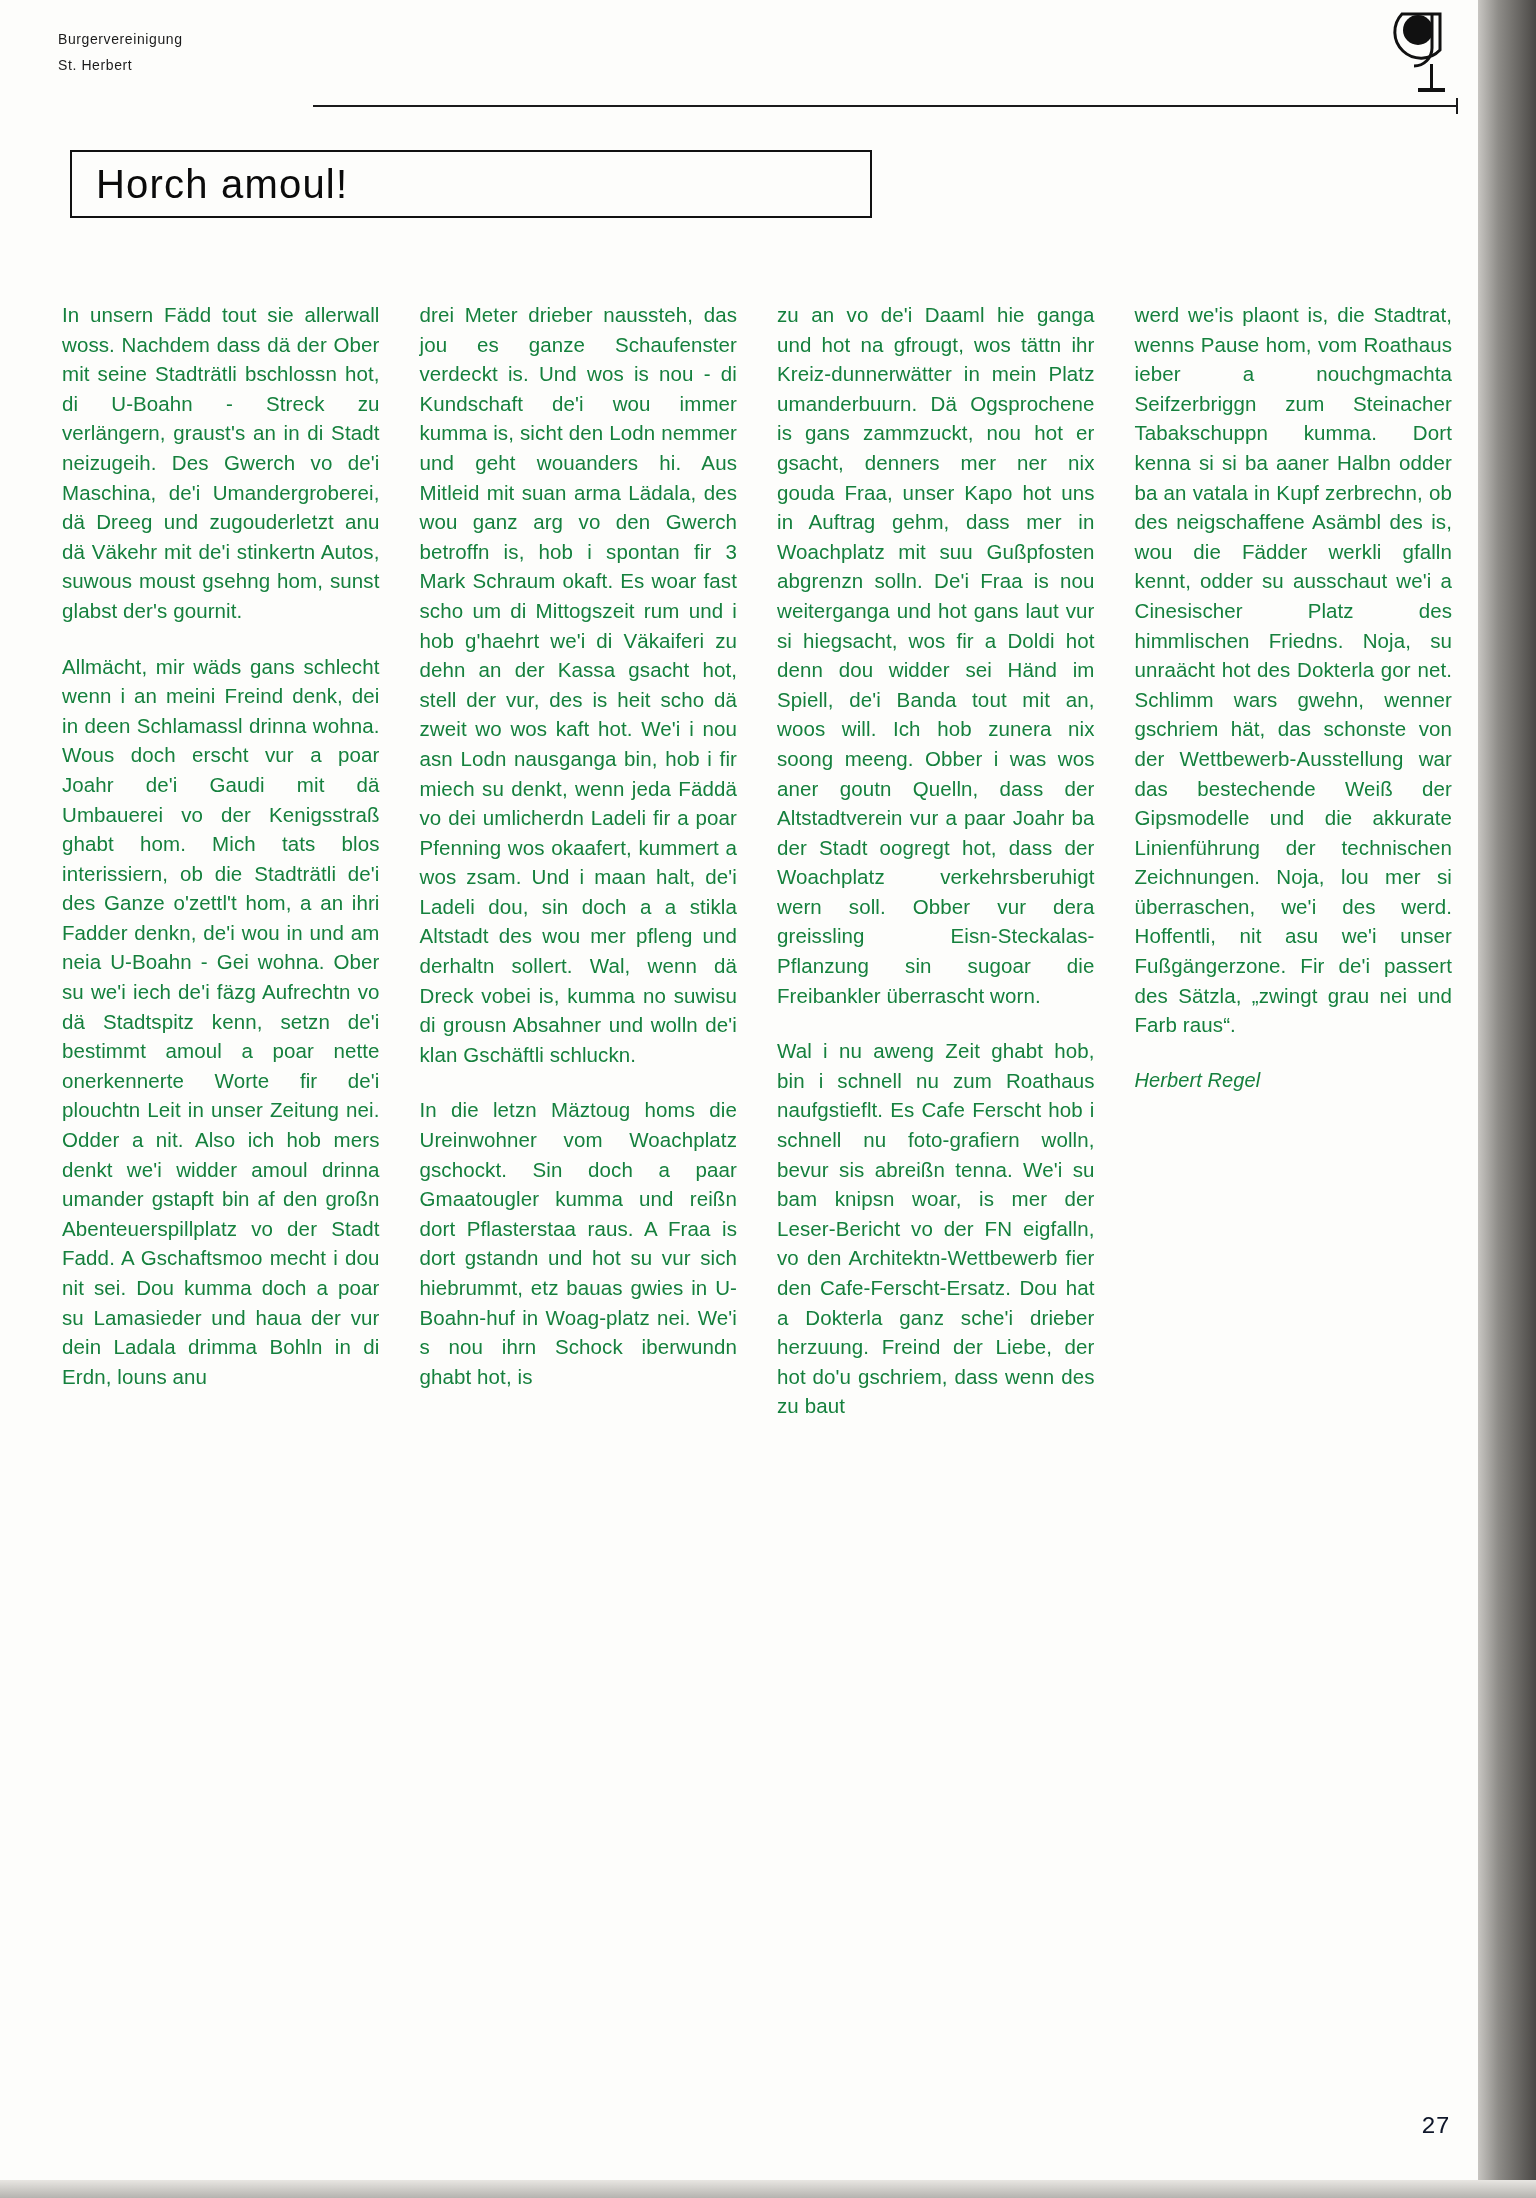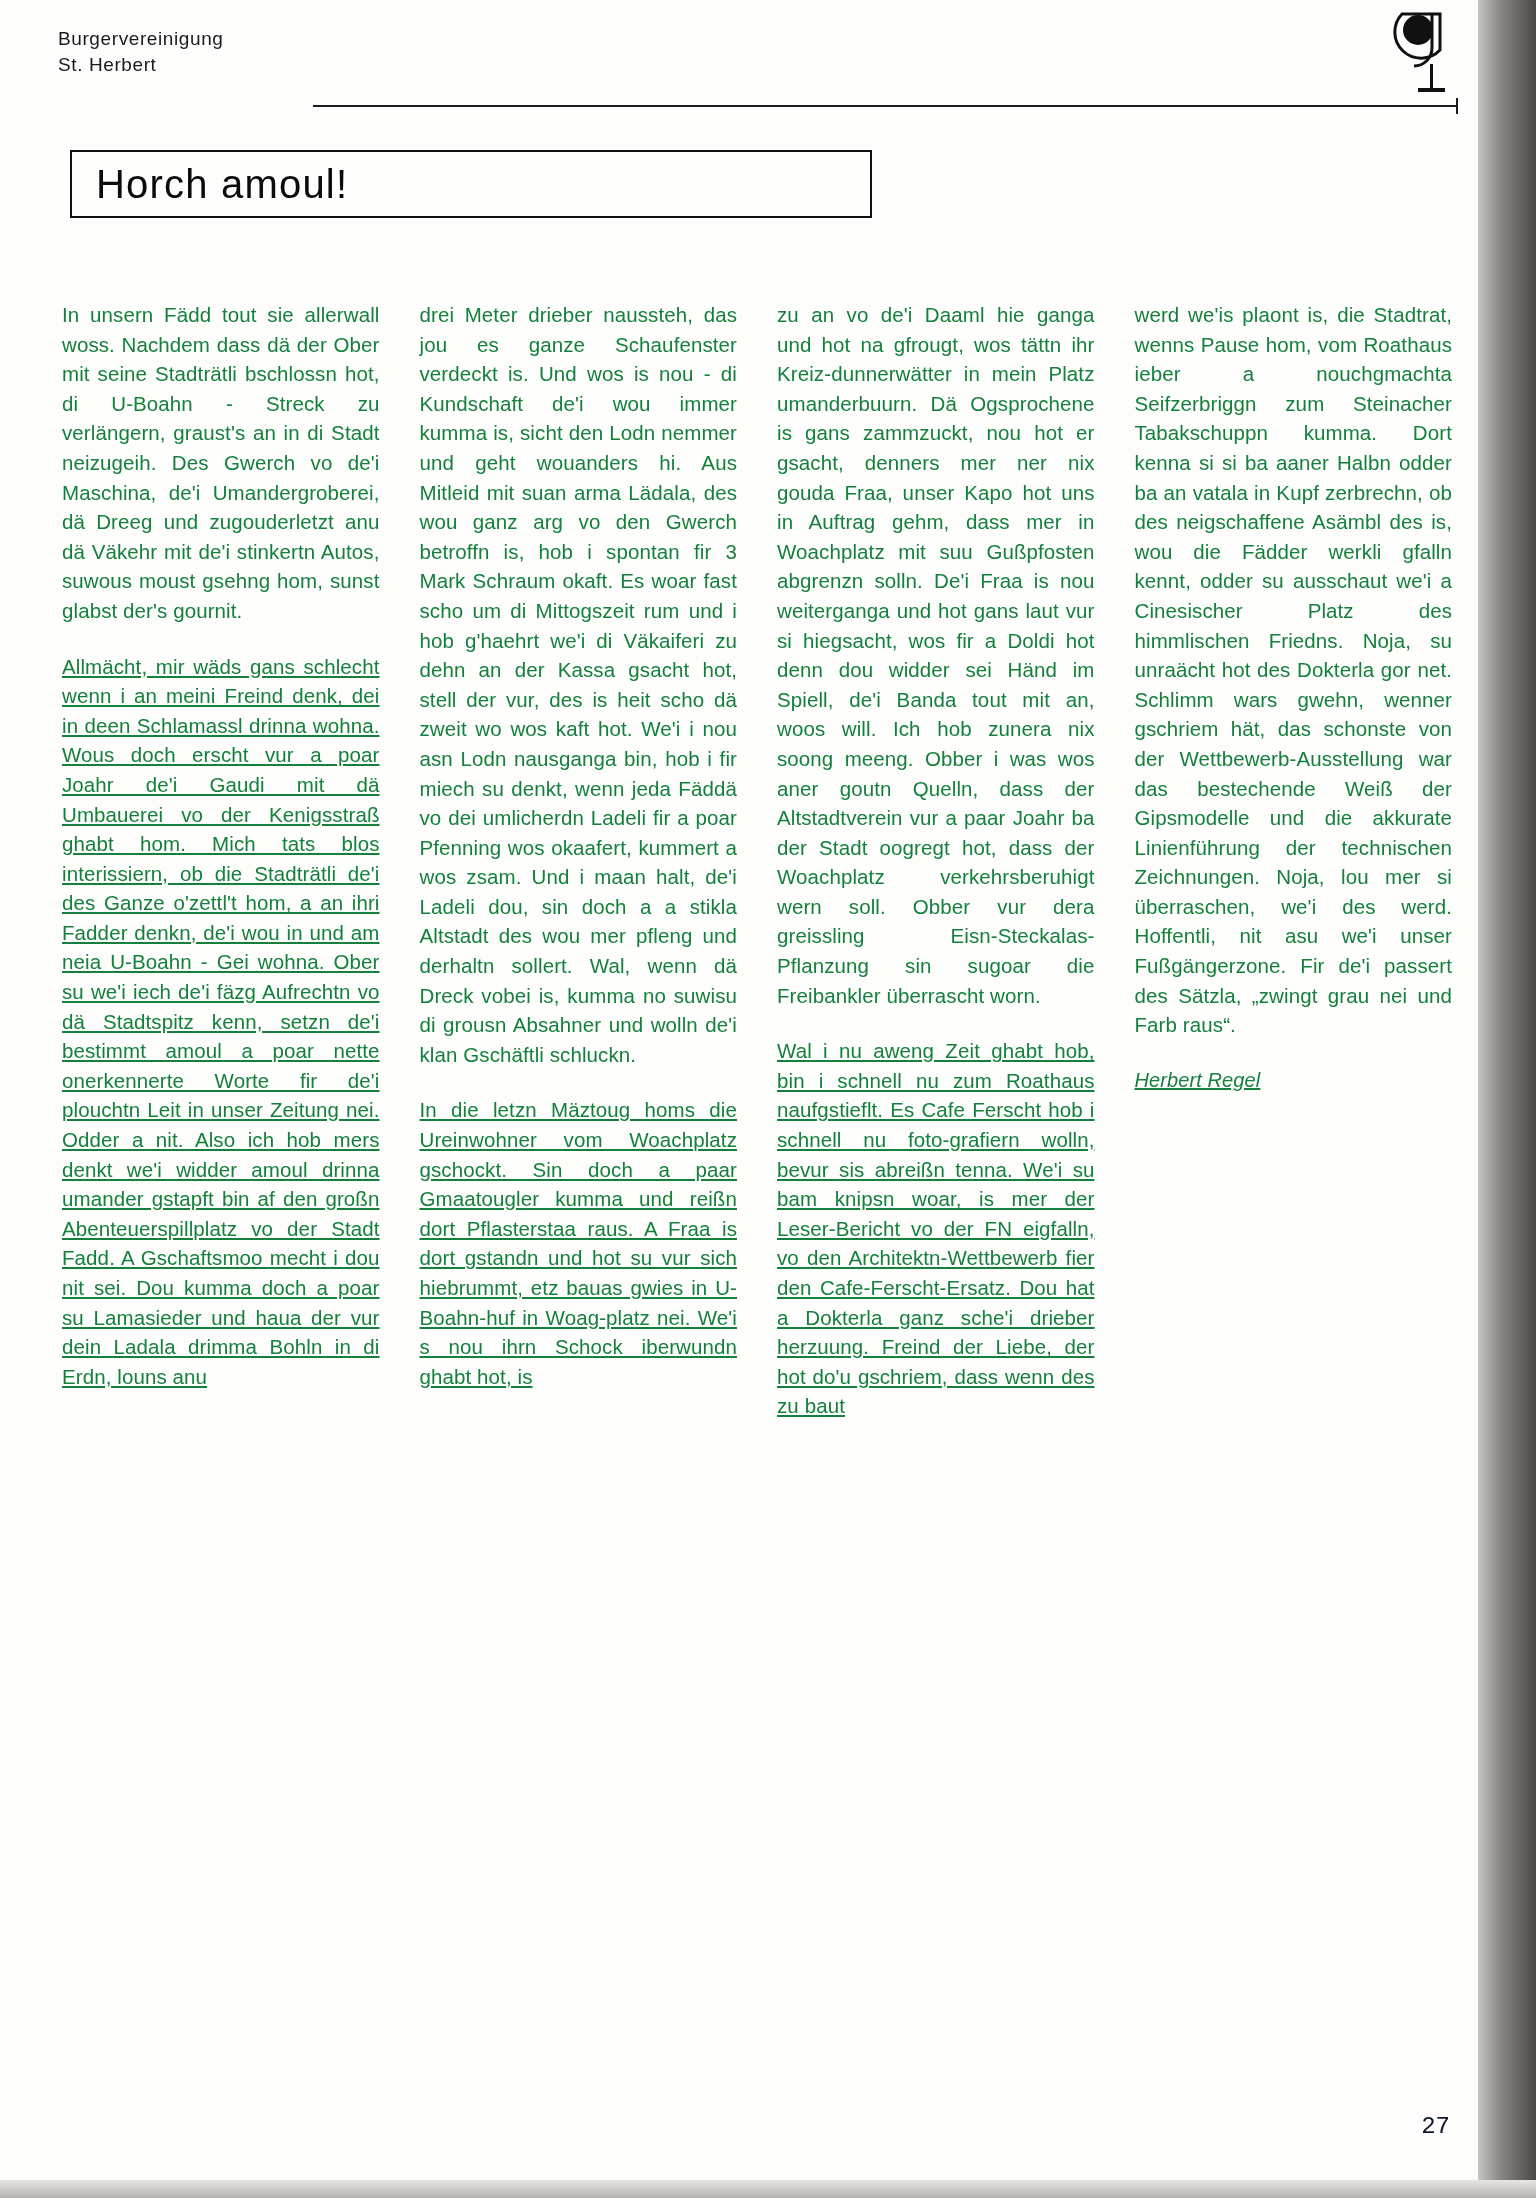--- a/index.html
+++ b/index.html
@@ -40,21 +40,21 @@
 
   
   .masthead {
     position: absolute;
     left: 58px;
     top: 26px;
     width: 1380px;
   }
   .masthead-lines {
     font-family: "Liberation Sans", sans-serif;
-    font-size: 19px;
+    font-size: 14px;
     line-height: 26px;
     letter-spacing: 0.6px;
     color: #1b1b1b;
   }
   .masthead-rule-wrap {
     position: absolute;
     left: 255px;
     top: 72px;
     width: 1145px;
     height: 14px;
@@ -120,21 +120,21 @@
     font-size: 20.5px;
     line-height: 29.6px;
     text-align: justify;
     color: #15803d;
     letter-spacing: 0.1px;
   }
   .col p {
     margin: 0 0 26px 0;
     text-align: justify;
   }
-  .col p:last-child { margin-bottom: 0; text-decoration: underline; }
+  .col p:last-child { margin-bottom: 0; }
   .byline {
     font-style: italic;
     font-size: 20px;
     margin-top: 30px;
   }
 
   
   .page-number {
     position: absolute;
     right: 86px;

